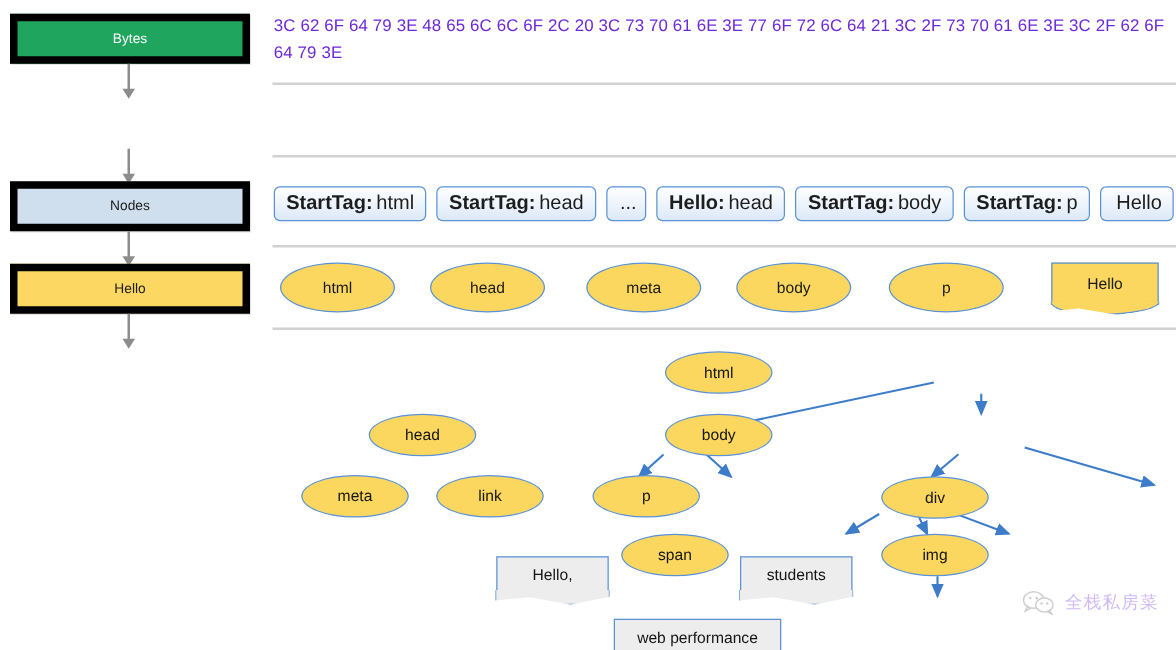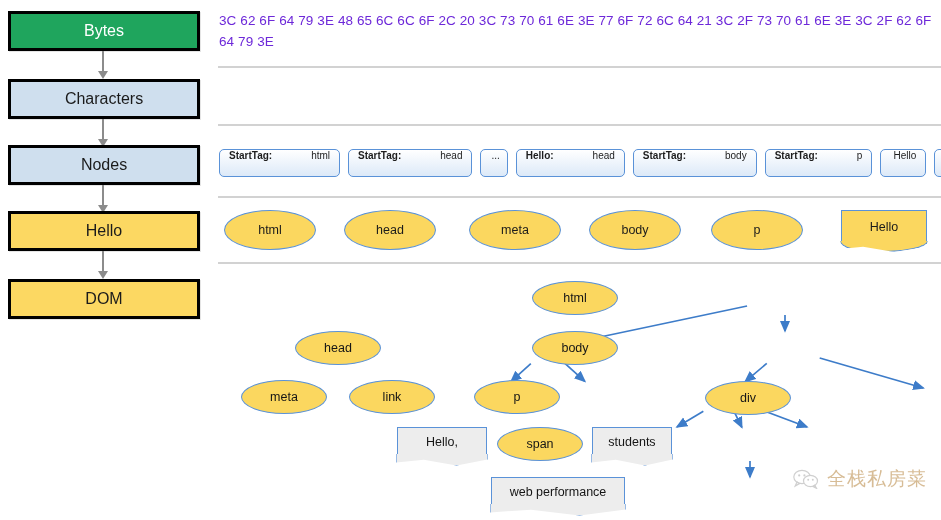--- a/index.html
+++ b/index.html
@@ -17,25 +17,25 @@
   #pipeline {
     position: absolute;
     left: 0; top: 0;
     width: 210px; height: 520px;
   }
   .flow-box {
     position: absolute;
     left: 8px;
     width: 192px;
     height: 40px;
-    border: 3px solid #000000;
-    display: flex;
-    align-items: center;
-    justify-content: center;
-    font-size: 16px;
+    border: 6px solid #000000;
+    display: flex;
+    align-items: center;
+    justify-content: center;
+    font-size: 11px;
     color: #1b1b1b;
     box-shadow: 1px 1px 0 rgba(0,0,0,0.10);
   }
   .flow-box.green { background: #1fa55d; color: #ffffff; }
   .flow-box.blue  { background: #cfdfee; }
   .flow-box.yellow{ background: #fcd862; }
 
   .flow-arrow {
     position: absolute;
     left: 102px;
@@ -93,26 +93,25 @@
     align-items: center;
     gap: 8px;
   }
   .token {
     height: 28px;
     padding: 0 9px;
     border: 1.4px solid #5a92d8;
     border-radius: 5px;
     background: linear-gradient(#ffffff, #dce9f8);
     display: flex;
-    align-items: flex-start;
-    justify-content: center;
-    font-size: 10px;
+    align-items: center;
+    justify-content: center;
+    font-size: 16px;
     color: #1d1d1d;
     white-space: nowrap;
-    gap: 36px;
   }
   .token .tk-key { font-weight: bold; }
   .token .tk-val { font-weight: normal; margin-left: 3px; }
   .token.ellipsis { padding: 0 7px; }
 
   
   #node-row {
     position: absolute;
     left: 9px; top: 206px;
     height: 48px;
@@ -178,20 +177,21 @@
   }
   .ttext {
     position: absolute;
     background: #ededed;
     border: 1.6px solid #5a92d8;
     display: flex;
     align-items: center;
     justify-content: center;
     font-size: 12.5px;
     color: #151515;
+    margin-top: 18px;
   }
   .ttext::after {
     content: "";
     position: absolute;
     left: -1.6px; right: -1.6px;
     bottom: -10px;
     height: 11px;
     background: #ededed;
     border: 1.6px solid #5a92d8;
     border-top: none;
@@ -201,54 +201,48 @@
   
   #watermark {
     position: absolute;
     right: 14px; bottom: 28px;
     display: flex;
     align-items: center;
     gap: 8px;
     opacity: 0.42;
   }
   #watermark .wm-text {
-    font-size: 19px;
-    color: #a16207;
+    font-size: 14px;
+    color: #8b5cf6;
     font-family: "DejaVu Sans", sans-serif;
     letter-spacing: 1px;
   }
 </style>
 </head>
 <body>
 
 <div id="pipeline">
 
   <div class="flow-box green" style="top:11px">
     <span>Bytes</span>
   </div>
   <div class="flow-arrow" style="top:51px;height:21px"></div>
 
-  <div class="flow-box blue" style="top:79px">
-    <span>Characters</span>
-  </div>
   <div class="flow-arrow" style="top:119px;height:21px"></div>
 
   <div class="flow-box blue" style="top:145px">
     <span>Nodes</span>
   </div>
   <div class="flow-arrow" style="top:185px;height:21px"></div>
 
   <div class="flow-box yellow" style="top:211px">
     <span>Hello</span>
   </div>
   <div class="flow-arrow" style="top:251px;height:21px"></div>
 
-  <div class="flow-box yellow" style="top:279px">
-    <span>DOM</span>
-  </div>
 </div>
 
 <div id="stages">
 
   <div class="bytes-text">3C 62 6F 64 79 3E 48 65 6C 6C 6F 2C 20 3C 73 70 61 6E 3E 77 6F 72 6C 64 21 3C 2F 73 70 61 6E 3E 3C 2F 62 6F 64 79 3E</div>
   <div class="divider" style="top:66px"></div>
 
   <div class="divider" style="top:124px"></div>
 
   <div id="token-row">
@@ -344,24 +338,27 @@
       </div>
       <div class="tnode" style="left: 264px; top: 118px; width: 86px; height: 34px;">
         <span>p</span>
       </div>
       <div class="tnode" style="left: 287px; top: 165px; width: 86px; height: 34px;">
         <span>span</span>
       </div>
       <div class="tnode" style="left: 495px; top: 119px; width: 86px; height: 34px;">
         <span>div</span>
       </div>
+      <div class="tnode" style="left: 495px; top: 165px; width: 86px; height: 34px;">
+        <span>img</span>
+      </div>
       <div class="ttext" style="left: 187px; top: 165px; width: 90px; height: 30px;">
         <span>Hello,</span>
       </div>
-      <div class="ttext" style="left: 382px; top: 165px; width: 80px; height: 30px;">
+      <div class="ttext" style="left: 382px; top: 165px; width: 90px; height: 30px;">
         <span>students</span>
       </div>
       <div class="ttext" style="left: 281px; top: 215px; width: 134px; height: 30px;">
         <span>web performance</span>
       </div>
     </div>
 </div>
 
 <div id="watermark">
   <svg width="26" height="20" viewBox="0 0 26 20">

